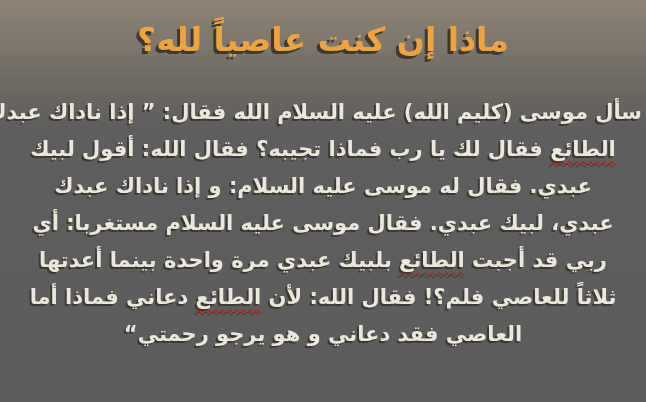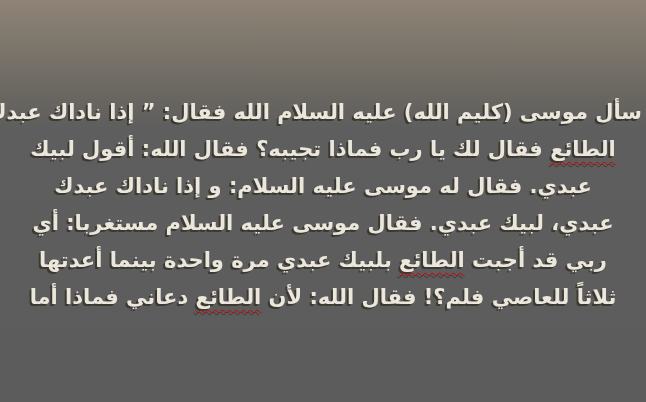--- a/index.html
+++ b/index.html
@@ -59,21 +59,23 @@
     text-decoration-color:var(--misspell);
     text-decoration-thickness:1px;
     text-underline-offset:5px;
     text-decoration-skip-ink:none;
   }
 </style>
 </head>
 <body>
 
 <div class="slide">
+  <h1 class="title">ماذا إن كنت عاصياً لله؟</h1>
   <div class="body-text">
       <div class="line"><span>سأل موسى (كليم الله) عليه السلام الله فقال: ” إذا ناداك عبدك</span></div>
       <div class="line"><span class="misspell">الطائع</span><span> فقال لك يا رب فماذا تجيبه؟ فقال الله: أقول لبيك</span></div>
       <div class="line"><span>عبدي. فقال له موسى عليه السلام: و إذا ناداك عبدك</span></div>
       <div class="line"><span>عبدي، لبيك عبدي. فقال موسى عليه السلام مستغربا: أي</span></div>
       <div class="line"><span>ربي قد أجبت </span><span class="misspell">الطائع</span><span> بلبيك عبدي مرة واحدة بينما أعدتها</span></div>
       <div class="line"><span>ثلاثاً للعاصي فلم؟! فقال الله: لأن </span><span class="misspell">الطائع</span><span> دعاني فماذا أما</span></div>
+      <div class="line"><span>العاصي فقد دعاني و هو يرجو رحمتي“</span></div>
     </div>
 </div>
 
 </body></html>

